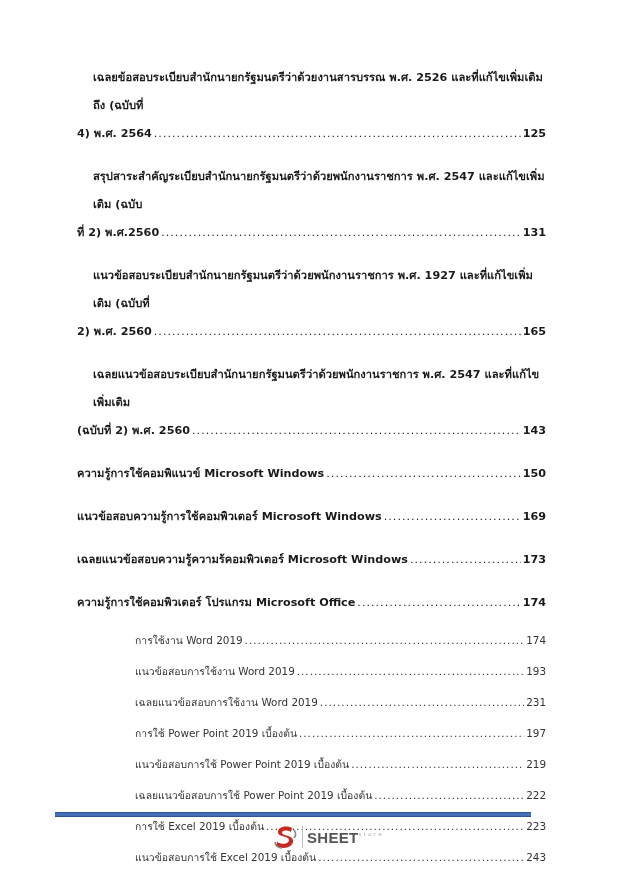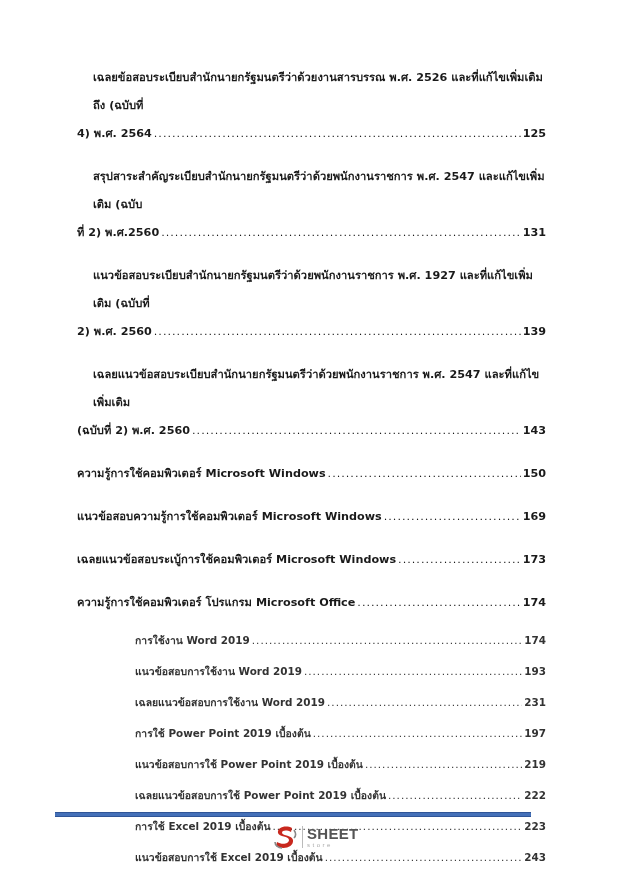--- a/index.html
+++ b/index.html
@@ -24,21 +24,21 @@
     .entry {
       position: relative;
       margin-bottom: 15px;
     }
     .entry.main {
       font-weight: bold;
       font-size: 11.2px;
       line-height: 28px;
     }
     .entry.sub {
-      font-weight: bold;
+      font-weight: normal;
       font-size: 10.4px;
       line-height: 16px;
       margin-left: 58px;
       color: #333;
       margin-bottom: 15px;
     }
     .entry .line {
       display: flex;
       align-items: baseline;
       white-space: nowrap;
@@ -88,21 +88,21 @@
       width: 26px;
       height: 26px;
     }
     .logo-sep {
       width: 1px;
       height: 22px;
       background: #bbb;
     }
     .logo-text {
       display: flex;
-      flex-direction: column;
+      flex-direction: row;
       line-height: 1;
     }
     .logo-word {
       font-family: "Liberation Sans", sans-serif;
       font-weight: bold;
       font-size: 15px;
       color: #555;
       letter-spacing: 0.3px;
     }
     .logo-sub {
@@ -134,52 +134,52 @@
       <span class="dots"></span>
       <span class="page">131</span>
     </div>
   </div>
 
   <div class="entry main">
     <span class="wrap-text">แนวข้อสอบระเบียบสำนักนายกรัฐมนตรีว่าด้วยพนักงานราชการ พ.ศ. 1927 และที่แก้ไขเพิ่มเติม (ฉบับที่</span>
     <div class="line">
       <span class="title">2) พ.ศ. 2560</span>
       <span class="dots"></span>
-      <span class="page">139</span>
+      <span class="page">165</span>
     </div>
   </div>
 
   <div class="entry main">
     <span class="wrap-text">เฉลยแนวข้อสอบระเบียบสำนักนายกรัฐมนตรีว่าด้วยพนักงานราชการ พ.ศ. 2547 และที่แก้ไขเพิ่มเติม</span>
     <div class="line">
       <span class="title">(ฉบับที่ 2) พ.ศ. 2560</span>
       <span class="dots"></span>
       <span class="page">143</span>
     </div>
   </div>
 
   <div class="entry main">
     <div class="line">
-      <span class="title">ความรู้การใช้คอมพิวเตอร์ Microsoft Windows</span>
+      <span class="title">ความรู้การใช้คอมพิแนวข์ Microsoft Windows</span>
       <span class="dots"></span>
       <span class="page">150</span>
     </div>
   </div>
 
   <div class="entry main">
     <div class="line">
       <span class="title">แนวข้อสอบความรู้การใช้คอมพิวเตอร์ Microsoft Windows</span>
       <span class="dots"></span>
       <span class="page">169</span>
     </div>
   </div>
 
   <div class="entry main">
     <div class="line">
-      <span class="title">เฉลยแนวข้อสอบระเบู้การใช้คอมพิวเตอร์ Microsoft Windows</span>
+      <span class="title">เฉลยแนวข้อสอบความรู้ความร้คอมพิวเตอร์ Microsoft Windows</span>
       <span class="dots"></span>
       <span class="page">173</span>
     </div>
   </div>
 
   <div class="entry main">
     <div class="line">
       <span class="title">ความรู้การใช้คอมพิวเตอร์ โปรแกรม Microsoft Office</span>
       <span class="dots"></span>
       <span class="page">174</span>

